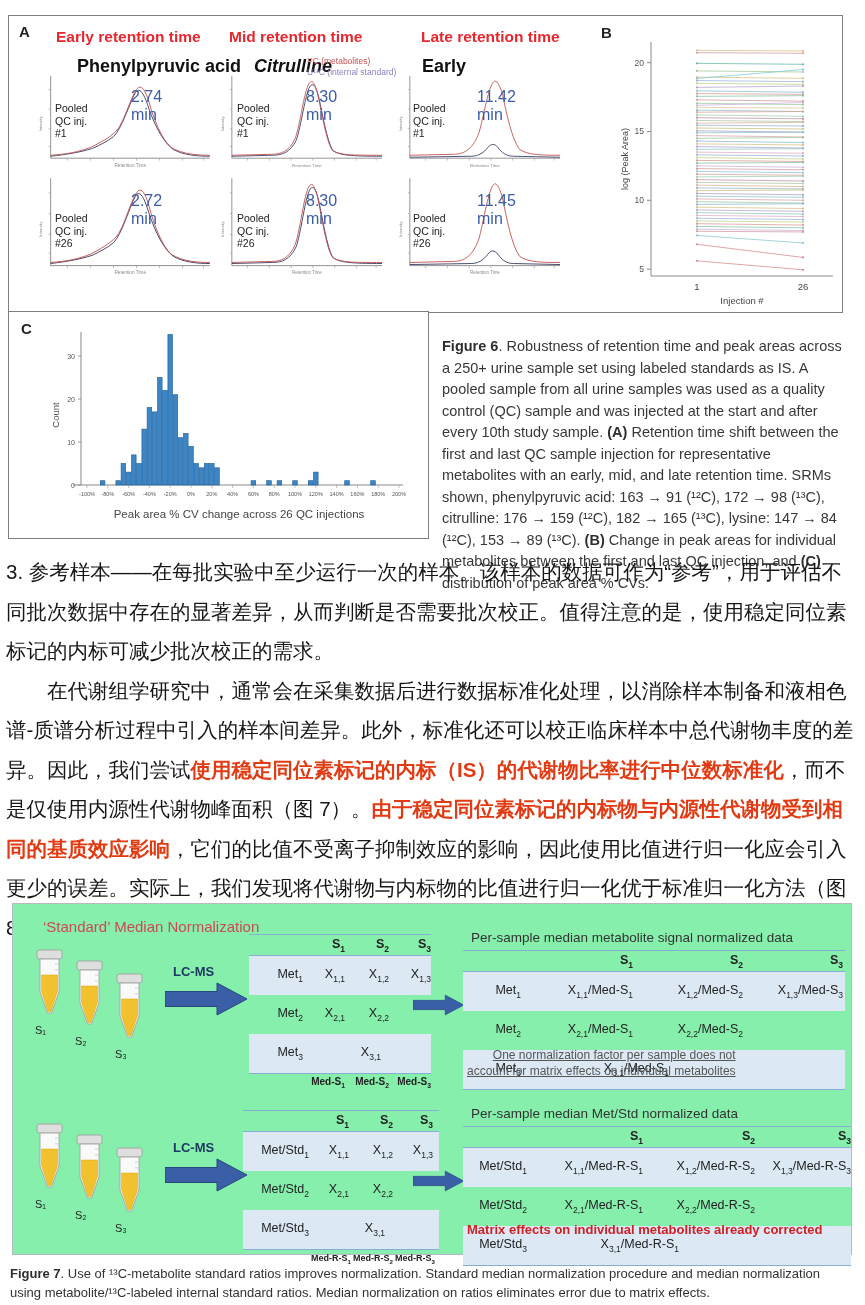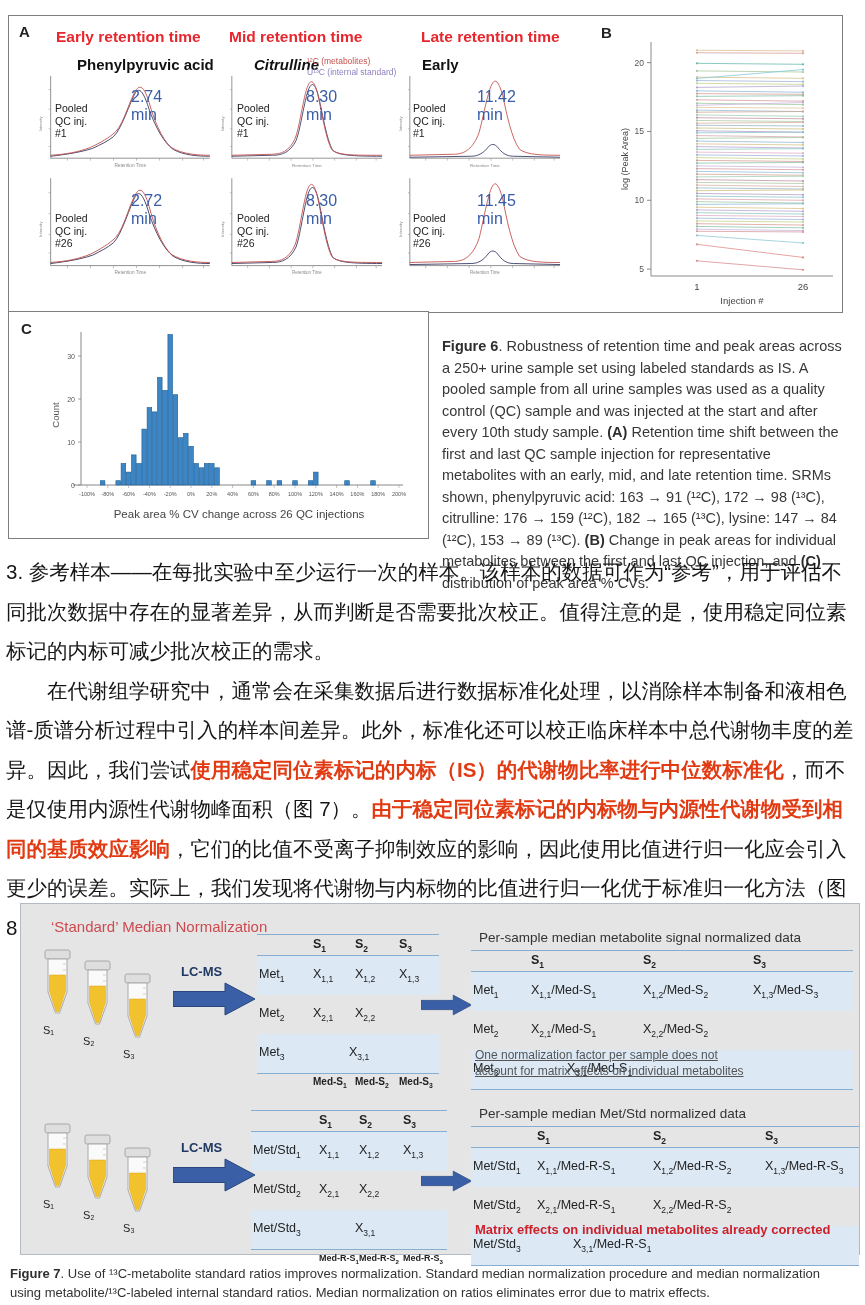--- a/index.html
+++ b/index.html
@@ -2,37 +2,37 @@
 <html style="--heading_red: #e8262e; --fig7_red: #cd4a50; --time_blue: #3a5da8; --hl_red: #e23a12; --arrow_blue: #3b5fa7; --arrow_edge: #27477e; --stripe_blue: #dce9f5; --trace_red: #c4524e; --trace_dark: #3a3f66; --legend_purple: #8f7fc0; --note_red: #cf2026; --lcms_navy: #1f3864; --bar_blue: #3d86c6;"><head>
 <meta charset="utf-8">
 <style>
   html,body{margin:0;padding:0;background:#ffffff;}
   .page{position:relative;width:865px;height:1305px;background:#fff;overflow:hidden;
         font-family:"Liberation Sans",sans-serif;}
   
   .fbox{position:absolute;background:#fff;border:1.5px solid #7e7e7e;}
   .plabel{position:absolute;font-size:15px;font-weight:700;color:#222;}
   .rt-head{position:absolute;font-size:15.5px;font-weight:700;color:var(--heading_red);}
-  .compound{position:absolute;font-size:15px;font-weight:700;color:#111;padding-left:16px;}
+  .compound{position:absolute;font-size:18px;font-weight:700;color:#111;padding-left:16px;}
   .legend{position:absolute;font-size:8.5px;line-height:10.5px;}
   .leg1{color:var(--trace_red);}
   .leg2{color:var(--legend_purple);}
   .chromo{position:absolute;}
   .qc{position:absolute;font-size:10.5px;line-height:12.5px;color:#222;}
   .time{position:absolute;font-size:16px;line-height:18px;color:var(--time_blue);}
   .cap6{position:absolute;left:442px;top:336px;width:402px;font-size:14.5px;line-height:21.5px;color:#383838;}
   .cap7{position:absolute;left:10px;top:1264px;width:842px;font-size:13px;line-height:19px;color:#333;}
   .cap6 strong,.cap7 strong{font-weight:700;color:#2e2e2e;}
   
   .cn{position:absolute;left:6px;top:552px;width:853px;font-size:20.5px;line-height:39.5px;color:#161616;}
   .cn p{margin:0;}
   .cn .indent{text-indent:2em;}
   strong.hlred{color:var(--hl_red);font-weight:700;}
   
-  .box7{position:absolute;left:20px;top:903px;width:838px;height:350px;background:#e5e5e5;border:1.5px solid #b3bac2;}
+  .box7{position:absolute;left:12px;top:903px;width:838px;height:350px;background:#86efac;border:1.5px solid #b3bac2;text-align:right;}
   .f7title{position:absolute;font-size:15px;color:var(--fig7_red);}
   .lcms{position:absolute;font-size:13px;font-weight:700;color:var(--lcms_navy);}
   .rtitle{position:absolute;font-size:13.5px;color:#333;}
   .note{position:absolute;font-size:12px;line-height:16px;color:#555;text-decoration:underline;}
   .note-red{position:absolute;font-size:13px;font-weight:700;color:var(--note_red);}
   .ntable{position:absolute;font-size:12.5px;color:#222;}
   .trow{display:grid;align-items:center;height:39px;}
   .trow span{padding-left:2px;white-space:nowrap;}
   .trow.head{font-weight:700;height:20px;border-top:1.4px solid #85aed2;border-bottom:1.4px solid #85aed2;}
   .trow.last{border-bottom:1.4px solid #85aed2;gap:36px;}

